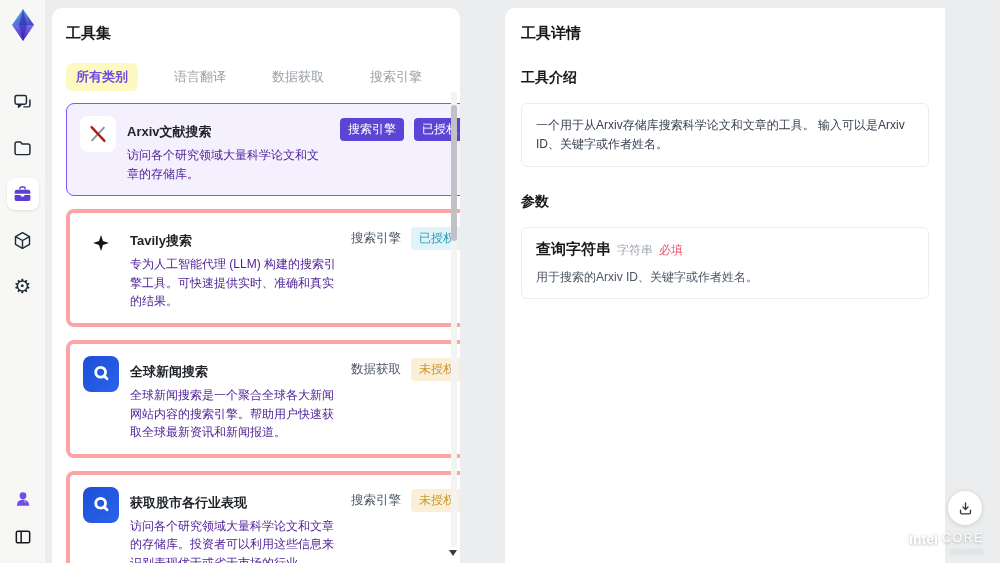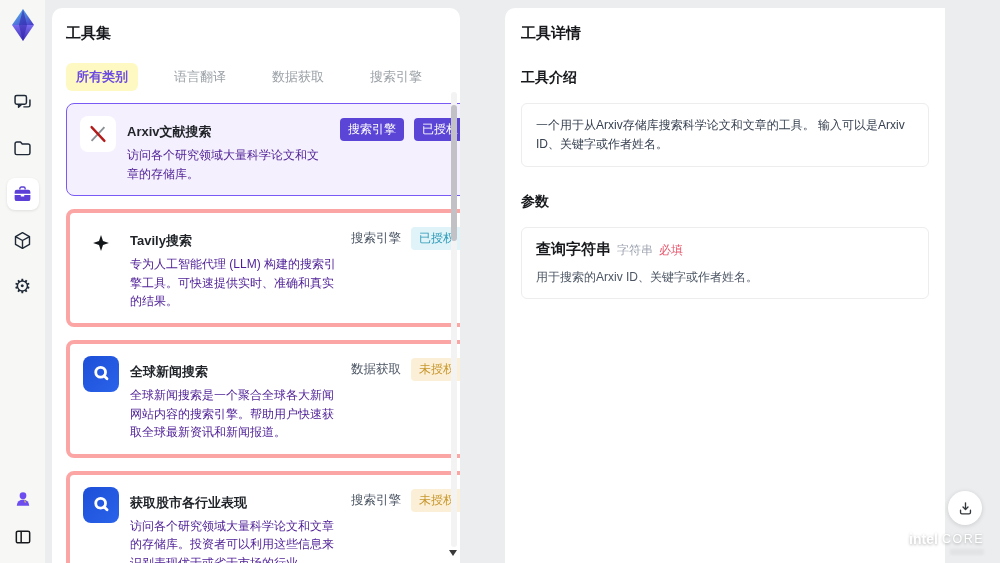--- a/index.html
+++ b/index.html
@@ -53,21 +53,21 @@
   .section-heading { font-size:14px; font-weight:bold; color:#17191c; margin-top:26px; }
   .info-box { margin-top:16px; border:1px solid #ededed; border-radius:6px; padding:12px 14px; }
   .intro-text { font-size:12px; color:#374151; line-height:1.6; }
   .param-name { font-size:15px; font-weight:bold; color:#17191c; }
   .param-type { font-size:12px; color:#9ca3af; margin-left:6px; }
   .param-required { font-size:12px; color:#e8566d; margin-left:6px; }
   .param-desc { font-size:12px; color:#4b5563; margin-top:9px; line-height:1.5; }
 
   
   .download-fab { position:absolute; right:18px; bottom:38px; width:34px; height:34px; border-radius:50%; background:#fff; box-shadow:0 1px 5px rgba(0,0,0,.14); display:flex; align-items:center; justify-content:center; cursor:pointer; }
-  .intel-brand { position:absolute; right:16px; bottom:16px; color:#fff; text-shadow:0 1px 3px rgba(0,0,0,.30); display:flex; align-items:center; gap:4px; }
+  .intel-brand { position:absolute; right:16px; bottom:16px; color:#fff; text-shadow:0 1px 3px rgba(0,0,0,.30); display:flex; align-items:flex-start; gap:4px; }
   .intel-word { font-size:14px; font-weight:bold; letter-spacing:0; }
   .core-word { font-size:12.5px; font-weight:400; letter-spacing:1.5px; }
   .ultra-bar { position:absolute; right:16px; bottom:8px; width:34px; height:6px; background:#dcdcdc; opacity:.55; border-radius:1px; filter:blur(1px); }
 </style>
 </head>
 <body>
 
 <div class="rail">
   <svg class="logo" viewBox="0 0 30 34">
     <defs>

